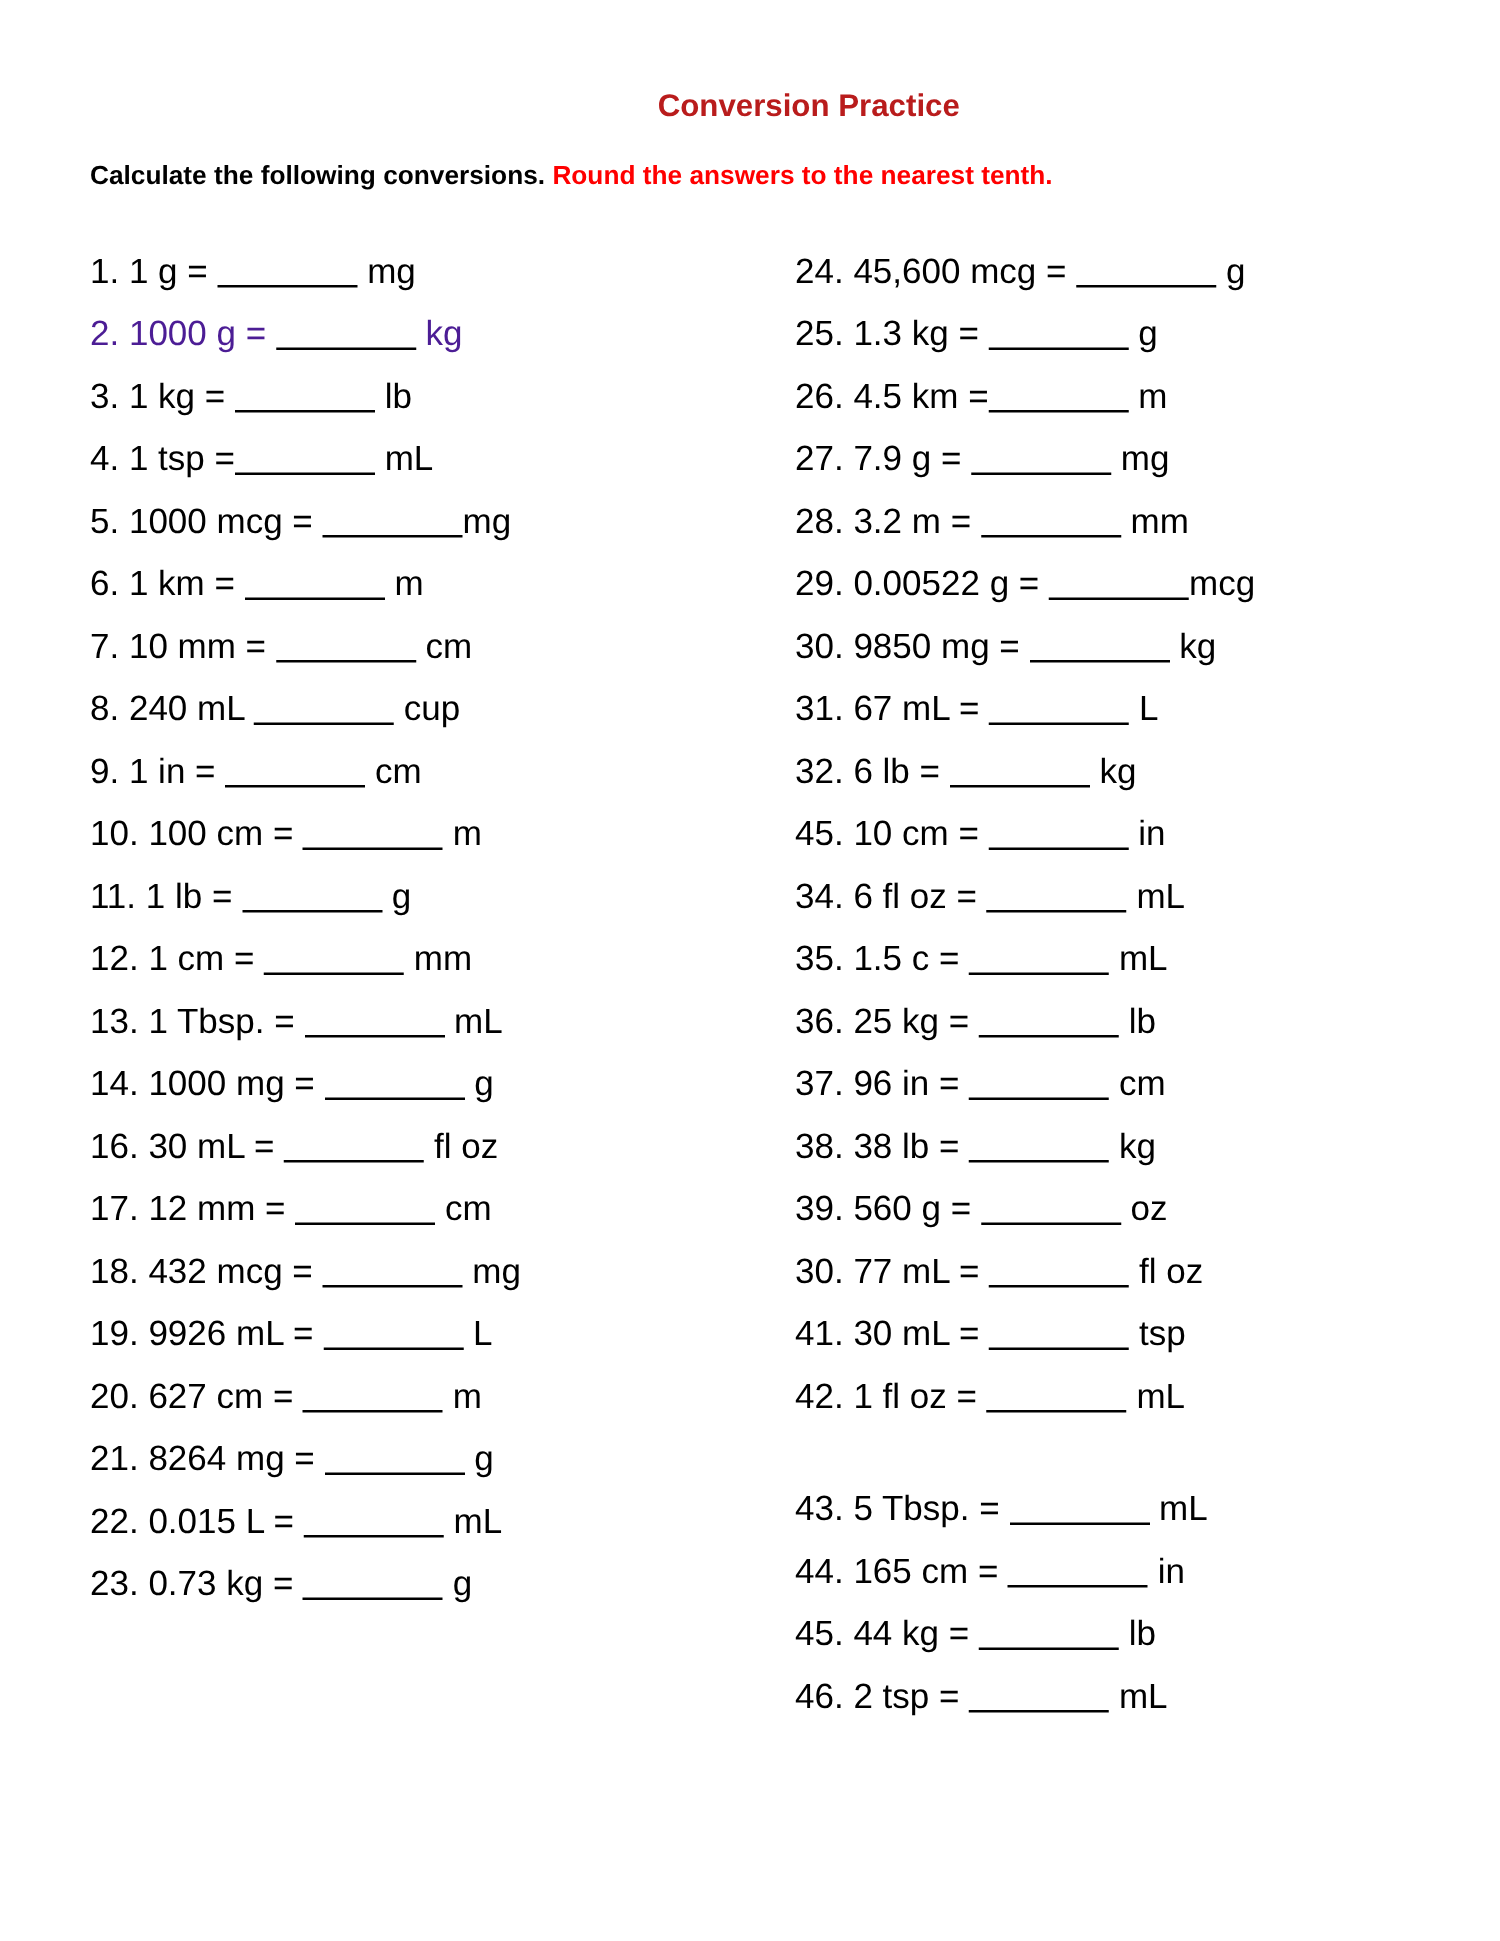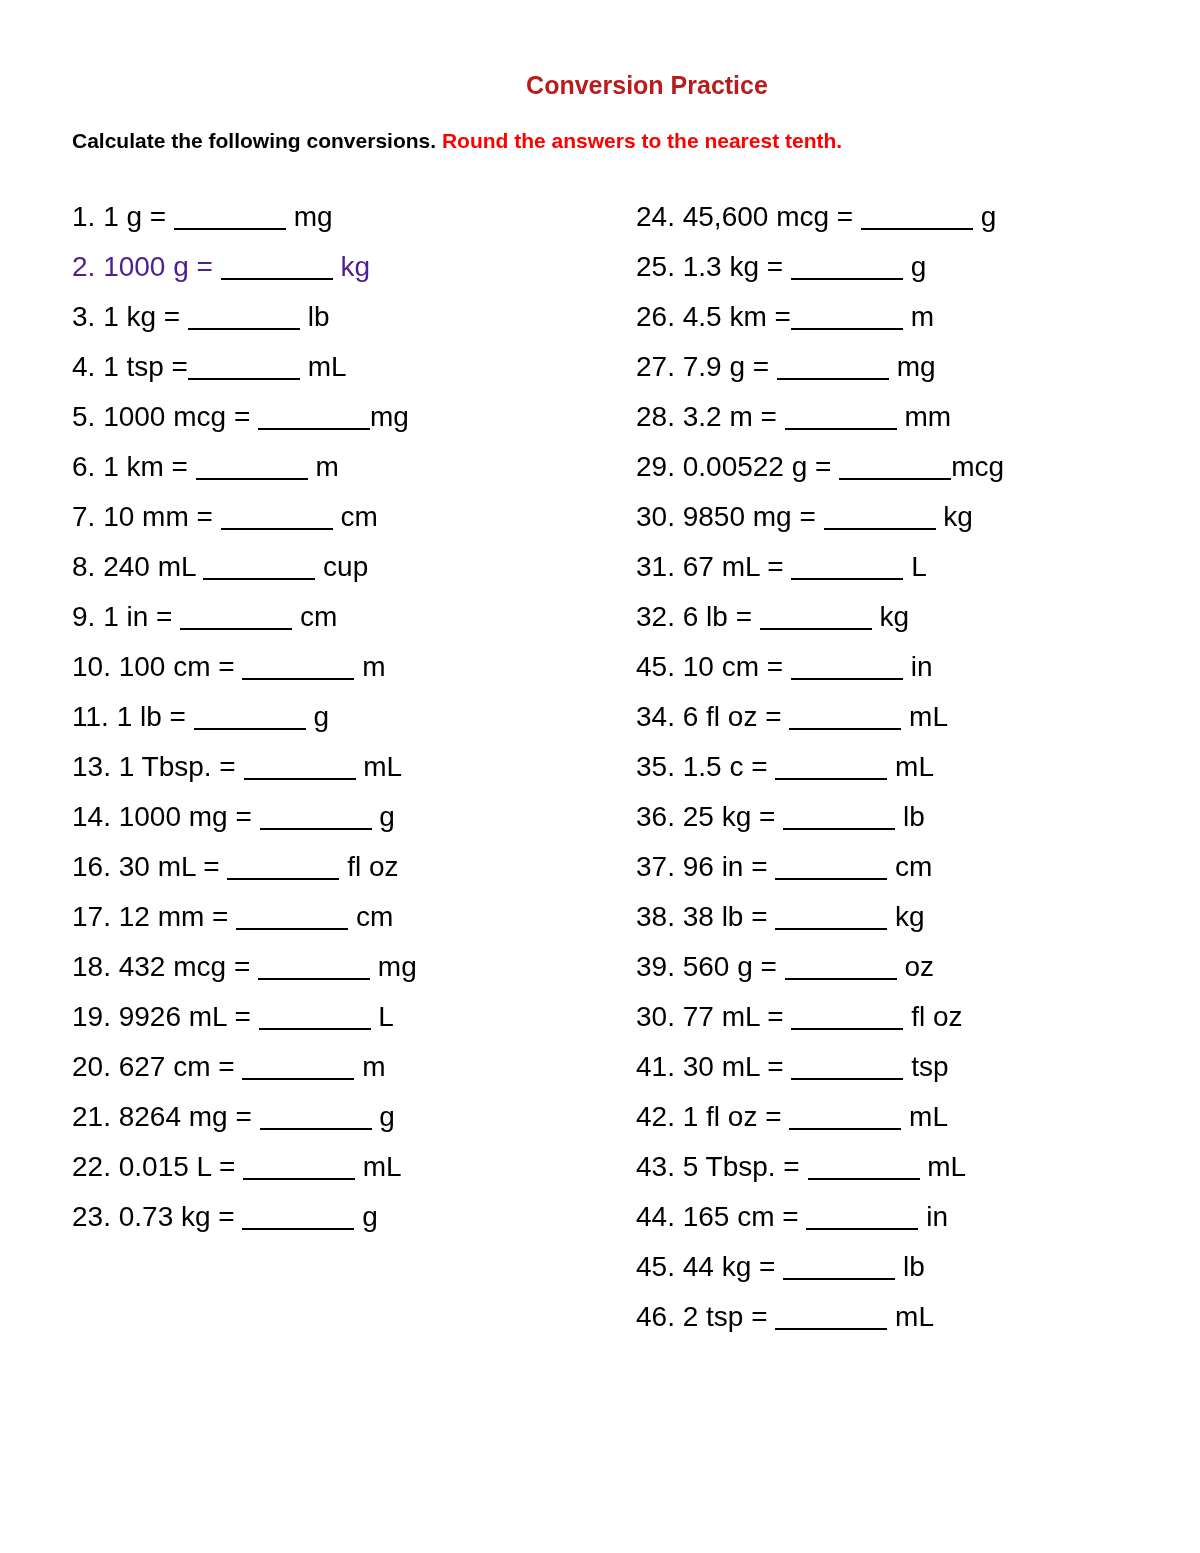--- a/index.html
+++ b/index.html
@@ -74,20 +74,21 @@
       <div class="item" style="color: #4c1d95;"><span>2.</span><span> 1000 g = </span><span class="blank"></span><span> kg</span></div>
       <div class="item" style="color: rgb(0, 0, 0);"><span>3.</span><span> 1 kg = </span><span class="blank"></span><span> lb</span></div>
       <div class="item" style="color: rgb(0, 0, 0);"><span>4.</span><span> 1 tsp =</span><span class="blank"></span><span> mL</span></div>
       <div class="item" style="color: rgb(0, 0, 0);"><span>5.</span><span> 1000 mcg = </span><span class="blank"></span><span>mg</span></div>
       <div class="item" style="color: rgb(0, 0, 0);"><span>6.</span><span> 1 km = </span><span class="blank"></span><span> m</span></div>
       <div class="item" style="color: rgb(0, 0, 0);"><span>7.</span><span> 10 mm = </span><span class="blank"></span><span> cm</span></div>
       <div class="item" style="color: rgb(0, 0, 0);"><span>8.</span><span> 240 mL </span><span class="blank"></span><span> cup</span></div>
       <div class="item" style="color: rgb(0, 0, 0);"><span>9.</span><span> 1 in = </span><span class="blank"></span><span> cm</span></div>
       <div class="item" style="color: rgb(0, 0, 0);"><span>10.</span><span> 100 cm = </span><span class="blank"></span><span> m</span></div>
       <div class="item" style="color: rgb(0, 0, 0);"><span>11.</span><span> 1 lb = </span><span class="blank"></span><span> g</span></div>
+      <div class="item" style="color: rgb(0, 0, 0);"><span>12.</span><span> 1 cm = </span><span class="blank"></span><span> mm</span></div>
       <div class="item" style="color: rgb(0, 0, 0);"><span>13.</span><span> 1 Tbsp. = </span><span class="blank"></span><span> mL</span></div>
       <div class="item" style="color: rgb(0, 0, 0);"><span>14.</span><span> 1000 mg = </span><span class="blank"></span><span> g</span></div>
       <div class="item" style="color: rgb(0, 0, 0);"><span>16.</span><span> 30 mL = </span><span class="blank"></span><span> fl oz</span></div>
       <div class="item" style="color: rgb(0, 0, 0);"><span>17.</span><span> 12 mm = </span><span class="blank"></span><span> cm</span></div>
       <div class="item" style="color: rgb(0, 0, 0);"><span>18.</span><span> 432 mcg = </span><span class="blank"></span><span> mg</span></div>
       <div class="item" style="color: rgb(0, 0, 0);"><span>19.</span><span> 9926 mL = </span><span class="blank"></span><span> L</span></div>
       <div class="item" style="color: rgb(0, 0, 0);"><span>20.</span><span> 627 cm = </span><span class="blank"></span><span> m</span></div>
       <div class="item" style="color: rgb(0, 0, 0);"><span>21.</span><span> 8264 mg = </span><span class="blank"></span><span> g</span></div>
       <div class="item" style="color: rgb(0, 0, 0);"><span>22.</span><span> 0.015 L = </span><span class="blank"></span><span> mL</span></div>
       <div class="item" style="color: rgb(0, 0, 0);"><span>23.</span><span> 0.73 kg = </span><span class="blank"></span><span> g</span></div>
@@ -107,19 +108,19 @@
       <div class="item" style="color: rgb(0, 0, 0);"><span>45.</span><span> 10 cm = </span><span class="blank"></span><span> in</span></div>
       <div class="item" style="color: rgb(0, 0, 0);"><span>34.</span><span> 6 fl oz = </span><span class="blank"></span><span> mL</span></div>
       <div class="item" style="color: rgb(0, 0, 0);"><span>35.</span><span> 1.5 c = </span><span class="blank"></span><span> mL</span></div>
       <div class="item" style="color: rgb(0, 0, 0);"><span>36.</span><span> 25 kg = </span><span class="blank"></span><span> lb</span></div>
       <div class="item" style="color: rgb(0, 0, 0);"><span>37.</span><span> 96 in = </span><span class="blank"></span><span> cm</span></div>
       <div class="item" style="color: rgb(0, 0, 0);"><span>38.</span><span> 38 lb = </span><span class="blank"></span><span> kg</span></div>
       <div class="item" style="color: rgb(0, 0, 0);"><span>39.</span><span> 560 g = </span><span class="blank"></span><span> oz</span></div>
       <div class="item" style="color: rgb(0, 0, 0);"><span>30.</span><span> 77 mL = </span><span class="blank"></span><span> fl oz</span></div>
       <div class="item" style="color: rgb(0, 0, 0);"><span>41.</span><span> 30 mL = </span><span class="blank"></span><span> tsp</span></div>
       <div class="item" style="color: rgb(0, 0, 0);"><span>42.</span><span> 1 fl oz = </span><span class="blank"></span><span> mL</span></div>
-      <div class="item" style="color: rgb(0, 0, 0);"><span>43.</span><span> 5 Tbsp. = </span><span class="blank"></span><span> mL</span></div>
+      <div class="item" style="color: rgb(0, 0, 0); margin-top: 40px;"><span>43.</span><span> 5 Tbsp. = </span><span class="blank"></span><span> mL</span></div>
       <div class="item" style="color: rgb(0, 0, 0);"><span>44.</span><span> 165 cm = </span><span class="blank"></span><span> in</span></div>
       <div class="item" style="color: rgb(0, 0, 0);"><span>45.</span><span> 44 kg = </span><span class="blank"></span><span> lb</span></div>
       <div class="item" style="color: rgb(0, 0, 0);"><span>46.</span><span> 2 tsp = </span><span class="blank"></span><span> mL</span></div>
     </div>
 
 </div>
 
 </body></html>

